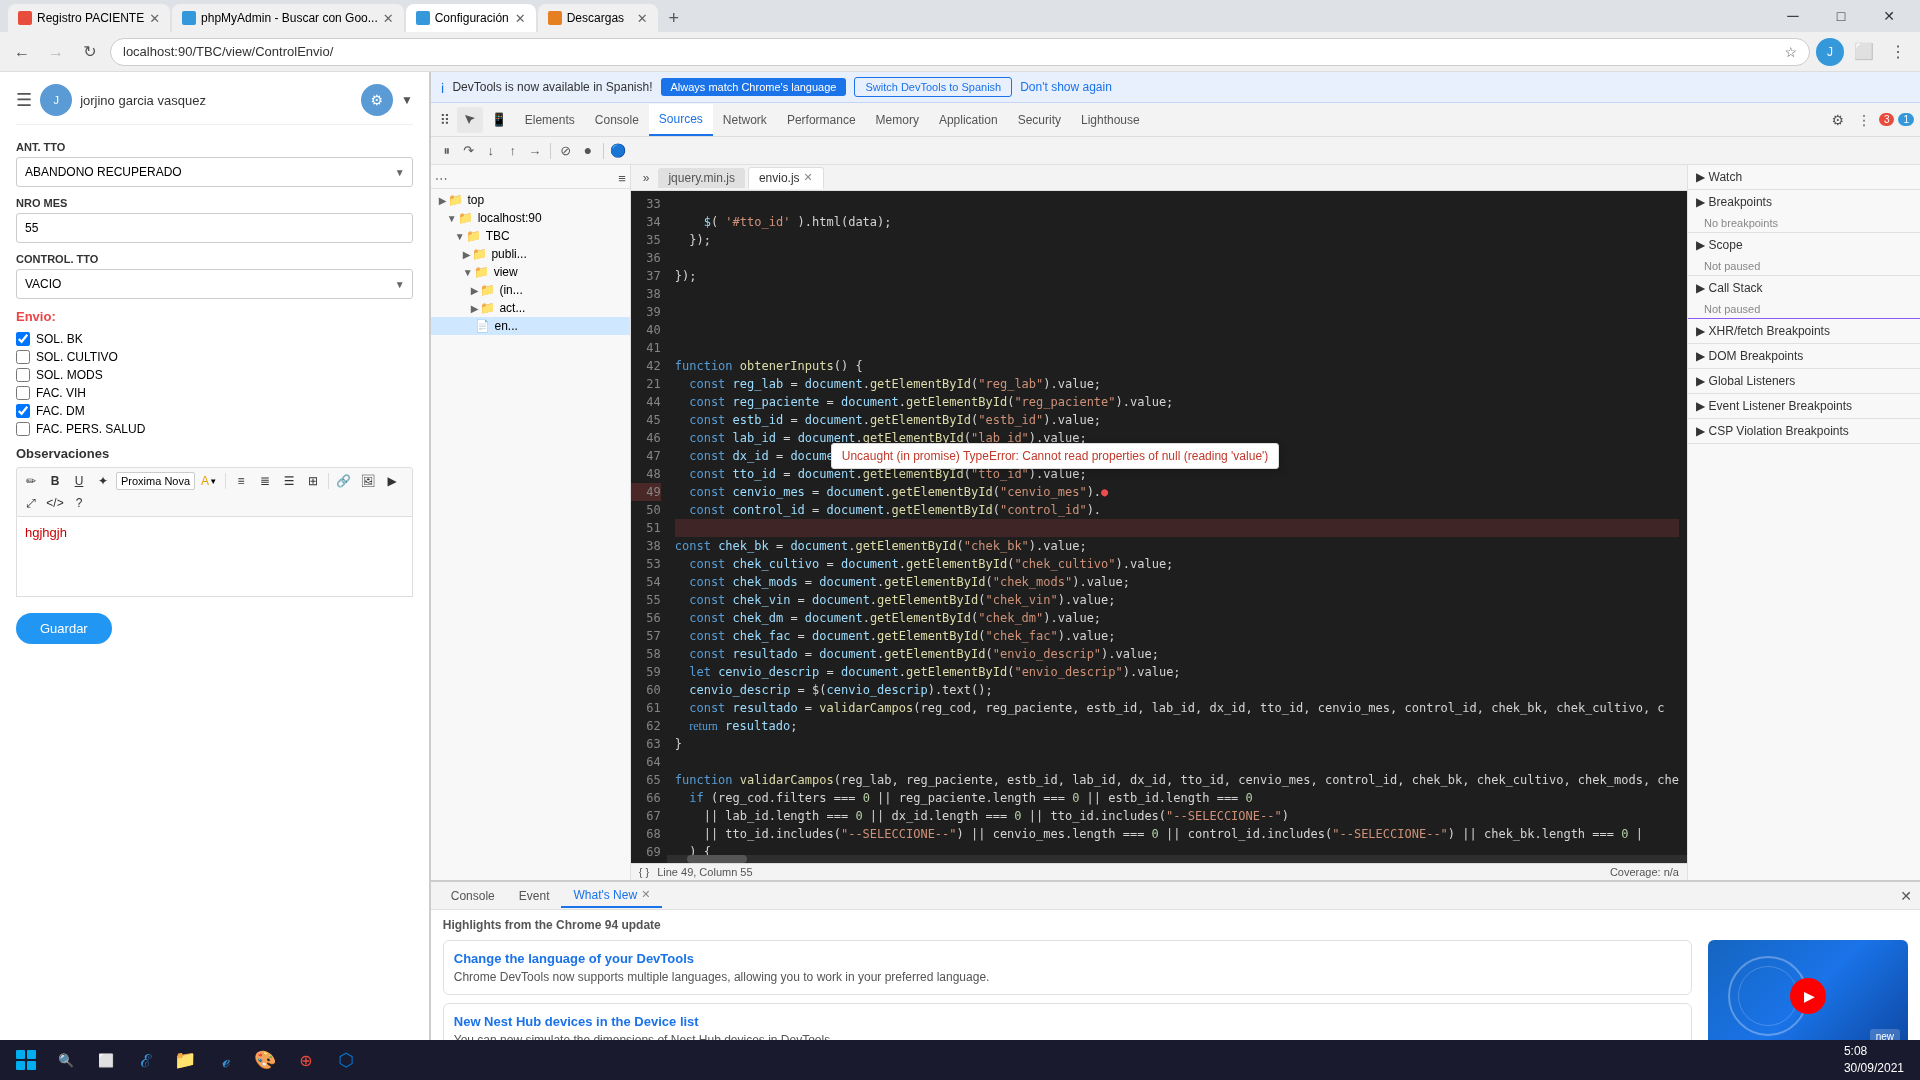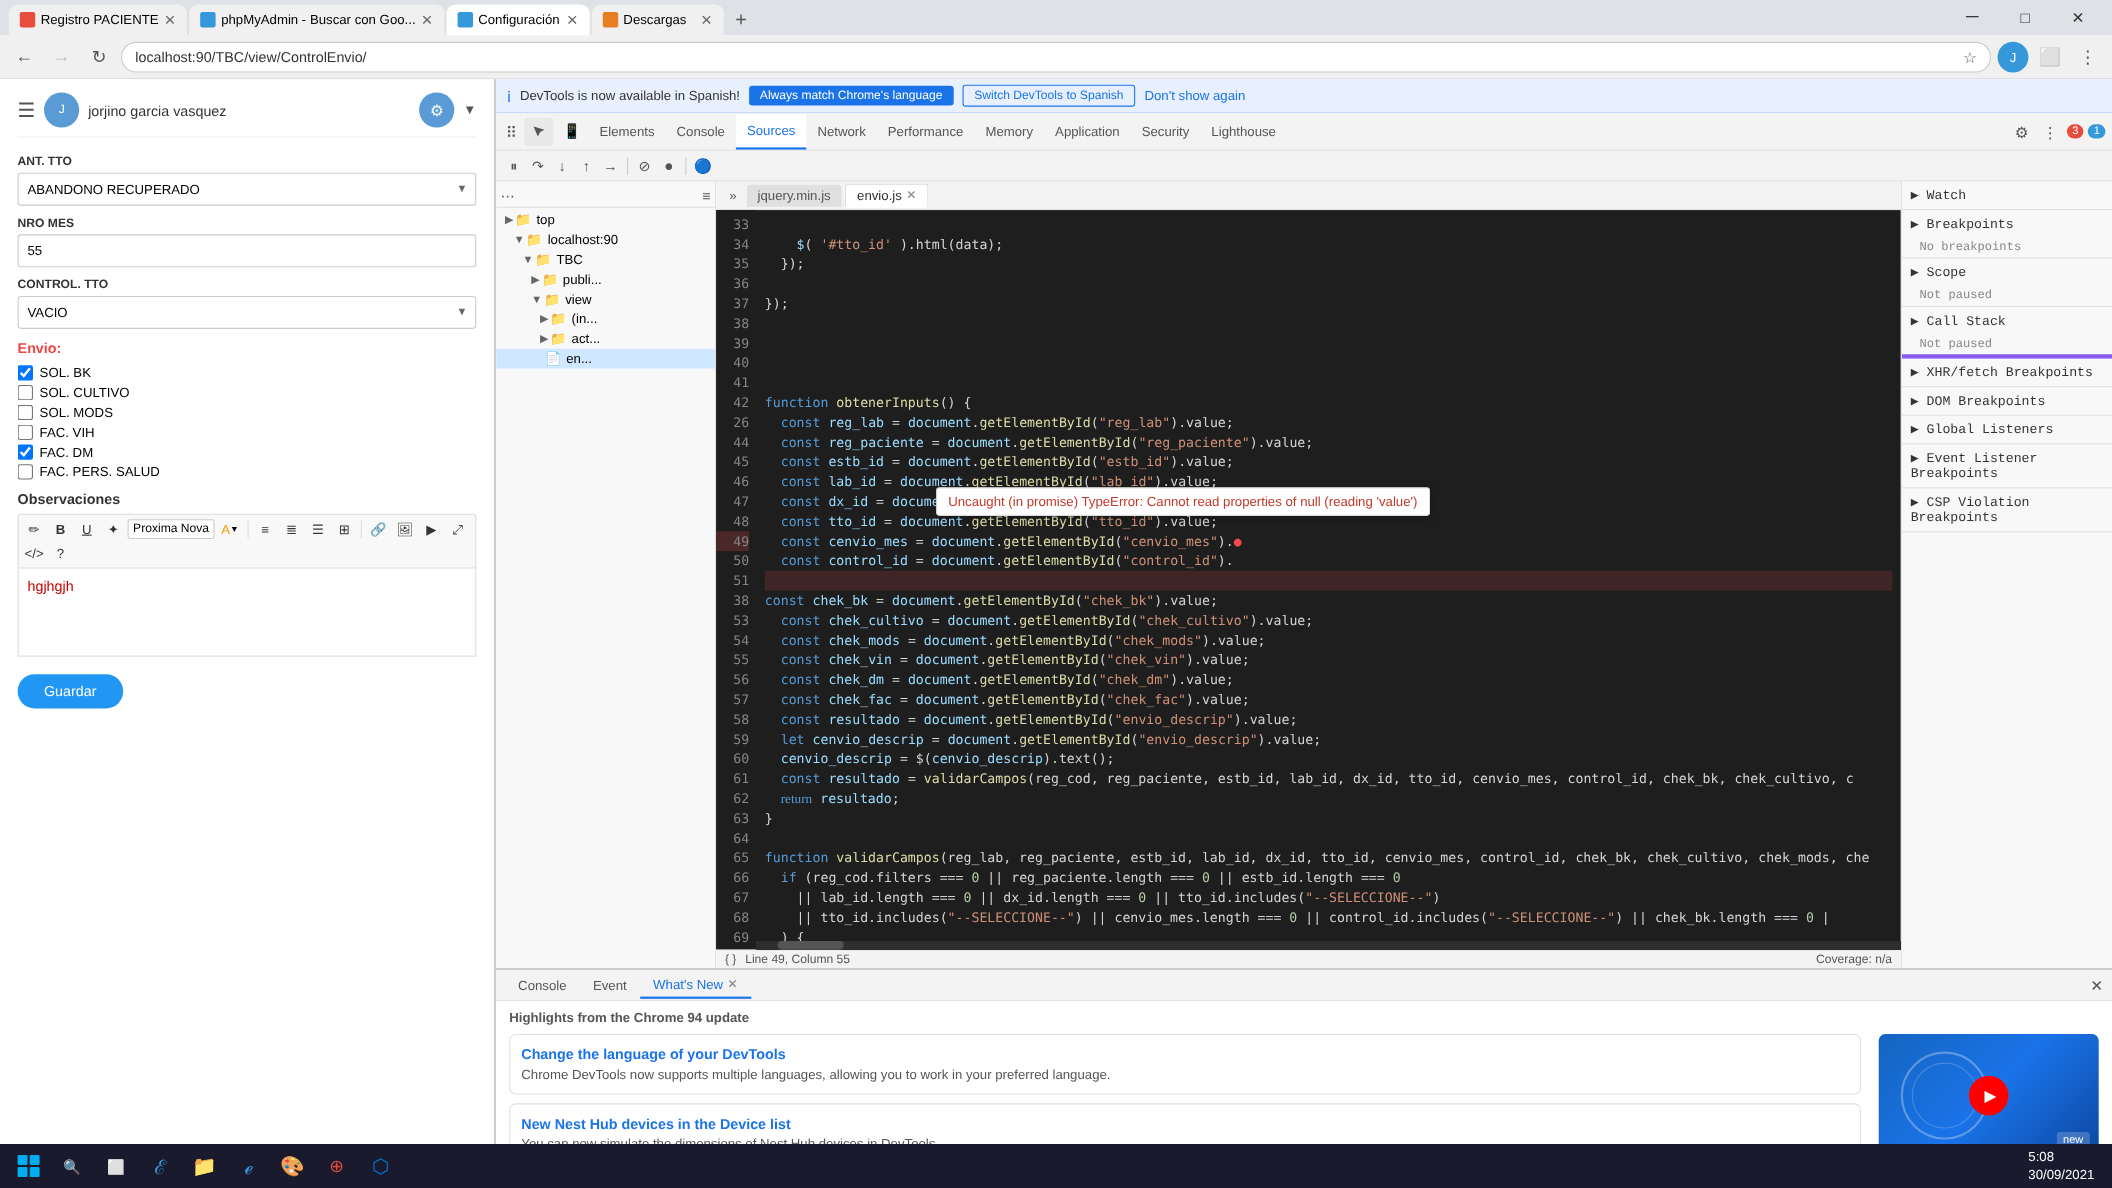--- a/index.html
+++ b/index.html
@@ -284,21 +284,21 @@
             <div>33</div>
             <div>34</div>
             <div>35</div>
             <div>36</div>
             <div>37</div>
             <div>38</div>
             <div>39</div>
             <div>40</div>
             <div>41</div>
             <div>42</div>
-            <div>26</div>
+            <div>21</div>
             <div>44</div>
             <div>45</div>
             <div>46</div>
             <div>47</div>
             <div>48</div>
             <div style="background:rgba(255,80,80,0.2);">49</div>
             <div>50</div>
             <div>51</div>
             <div>38</div>
             <div>53</div>
@@ -381,21 +381,21 @@
 
         <div style="display:flex;justify-content:space-between;padding:2px 8px;background:#f3f3f3;border-top:1px solid #ddd;font-size:11px;color:#555;align-items:center;">
           <div style="display:flex;align-items:center;gap:8px;">
             <span style="cursor:pointer;">{ }</span>
             <span>Line 49, Column 55</span>
           </div>
           <span>Coverage: n/a</span>
         </div>
       </div>
 
-      <div style="width:192px;background:#f8f8f8;border-left:1px solid #e0e0e0;overflow-y:auto;font-size:12px;font-family:Liberation Mono, monospace;">
+      <div style="width:233px;background:#f8f8f8;border-left:1px solid #e0e0e0;overflow-y:auto;font-size:12px;">
 
         <div style="border-bottom:1px solid #e0e0e0;">
           <div style="display:flex;align-items:center;justify-content:space-between;padding:5px 8px;cursor:pointer;font-size:12px;color:#333;">
             <span>▶ Watch</span>
           </div>
         </div>
 
         <div style="border-bottom:1px solid #e0e0e0;">
           <div style="display:flex;align-items:center;justify-content:space-between;padding:5px 8px;cursor:pointer;font-size:12px;color:#333;">
             <span>▶ Breakpoints</span>
@@ -403,21 +403,21 @@
           <div style="padding:3px 16px;color:#888;font-size:11px;">No breakpoints</div>
         </div>
 
         <div style="border-bottom:1px solid #e0e0e0;">
           <div style="display:flex;align-items:center;justify-content:space-between;padding:5px 8px;cursor:pointer;font-size:12px;color:#333;">
             <span>▶ Scope</span>
           </div>
           <div style="padding:3px 16px;color:#888;font-size:11px;">Not paused</div>
         </div>
 
-        <div style="border-bottom:4px solid #8b5cf6;">
+        <div style="border-bottom:1px solid #8b5cf6;">
           <div style="display:flex;align-items:center;justify-content:space-between;padding:5px 8px;cursor:pointer;font-size:12px;color:#333;">
             <span>▶ Call Stack</span>
           </div>
           <div style="padding:3px 16px;color:#888;font-size:11px;">Not paused</div>
         </div>
 
         <div style="border-bottom:1px solid #e0e0e0;">
           <div style="display:flex;align-items:center;justify-content:space-between;padding:5px 8px;cursor:pointer;font-size:12px;color:#333;">
             <span>▶ XHR/fetch Breakpoints</span>
           </div>

